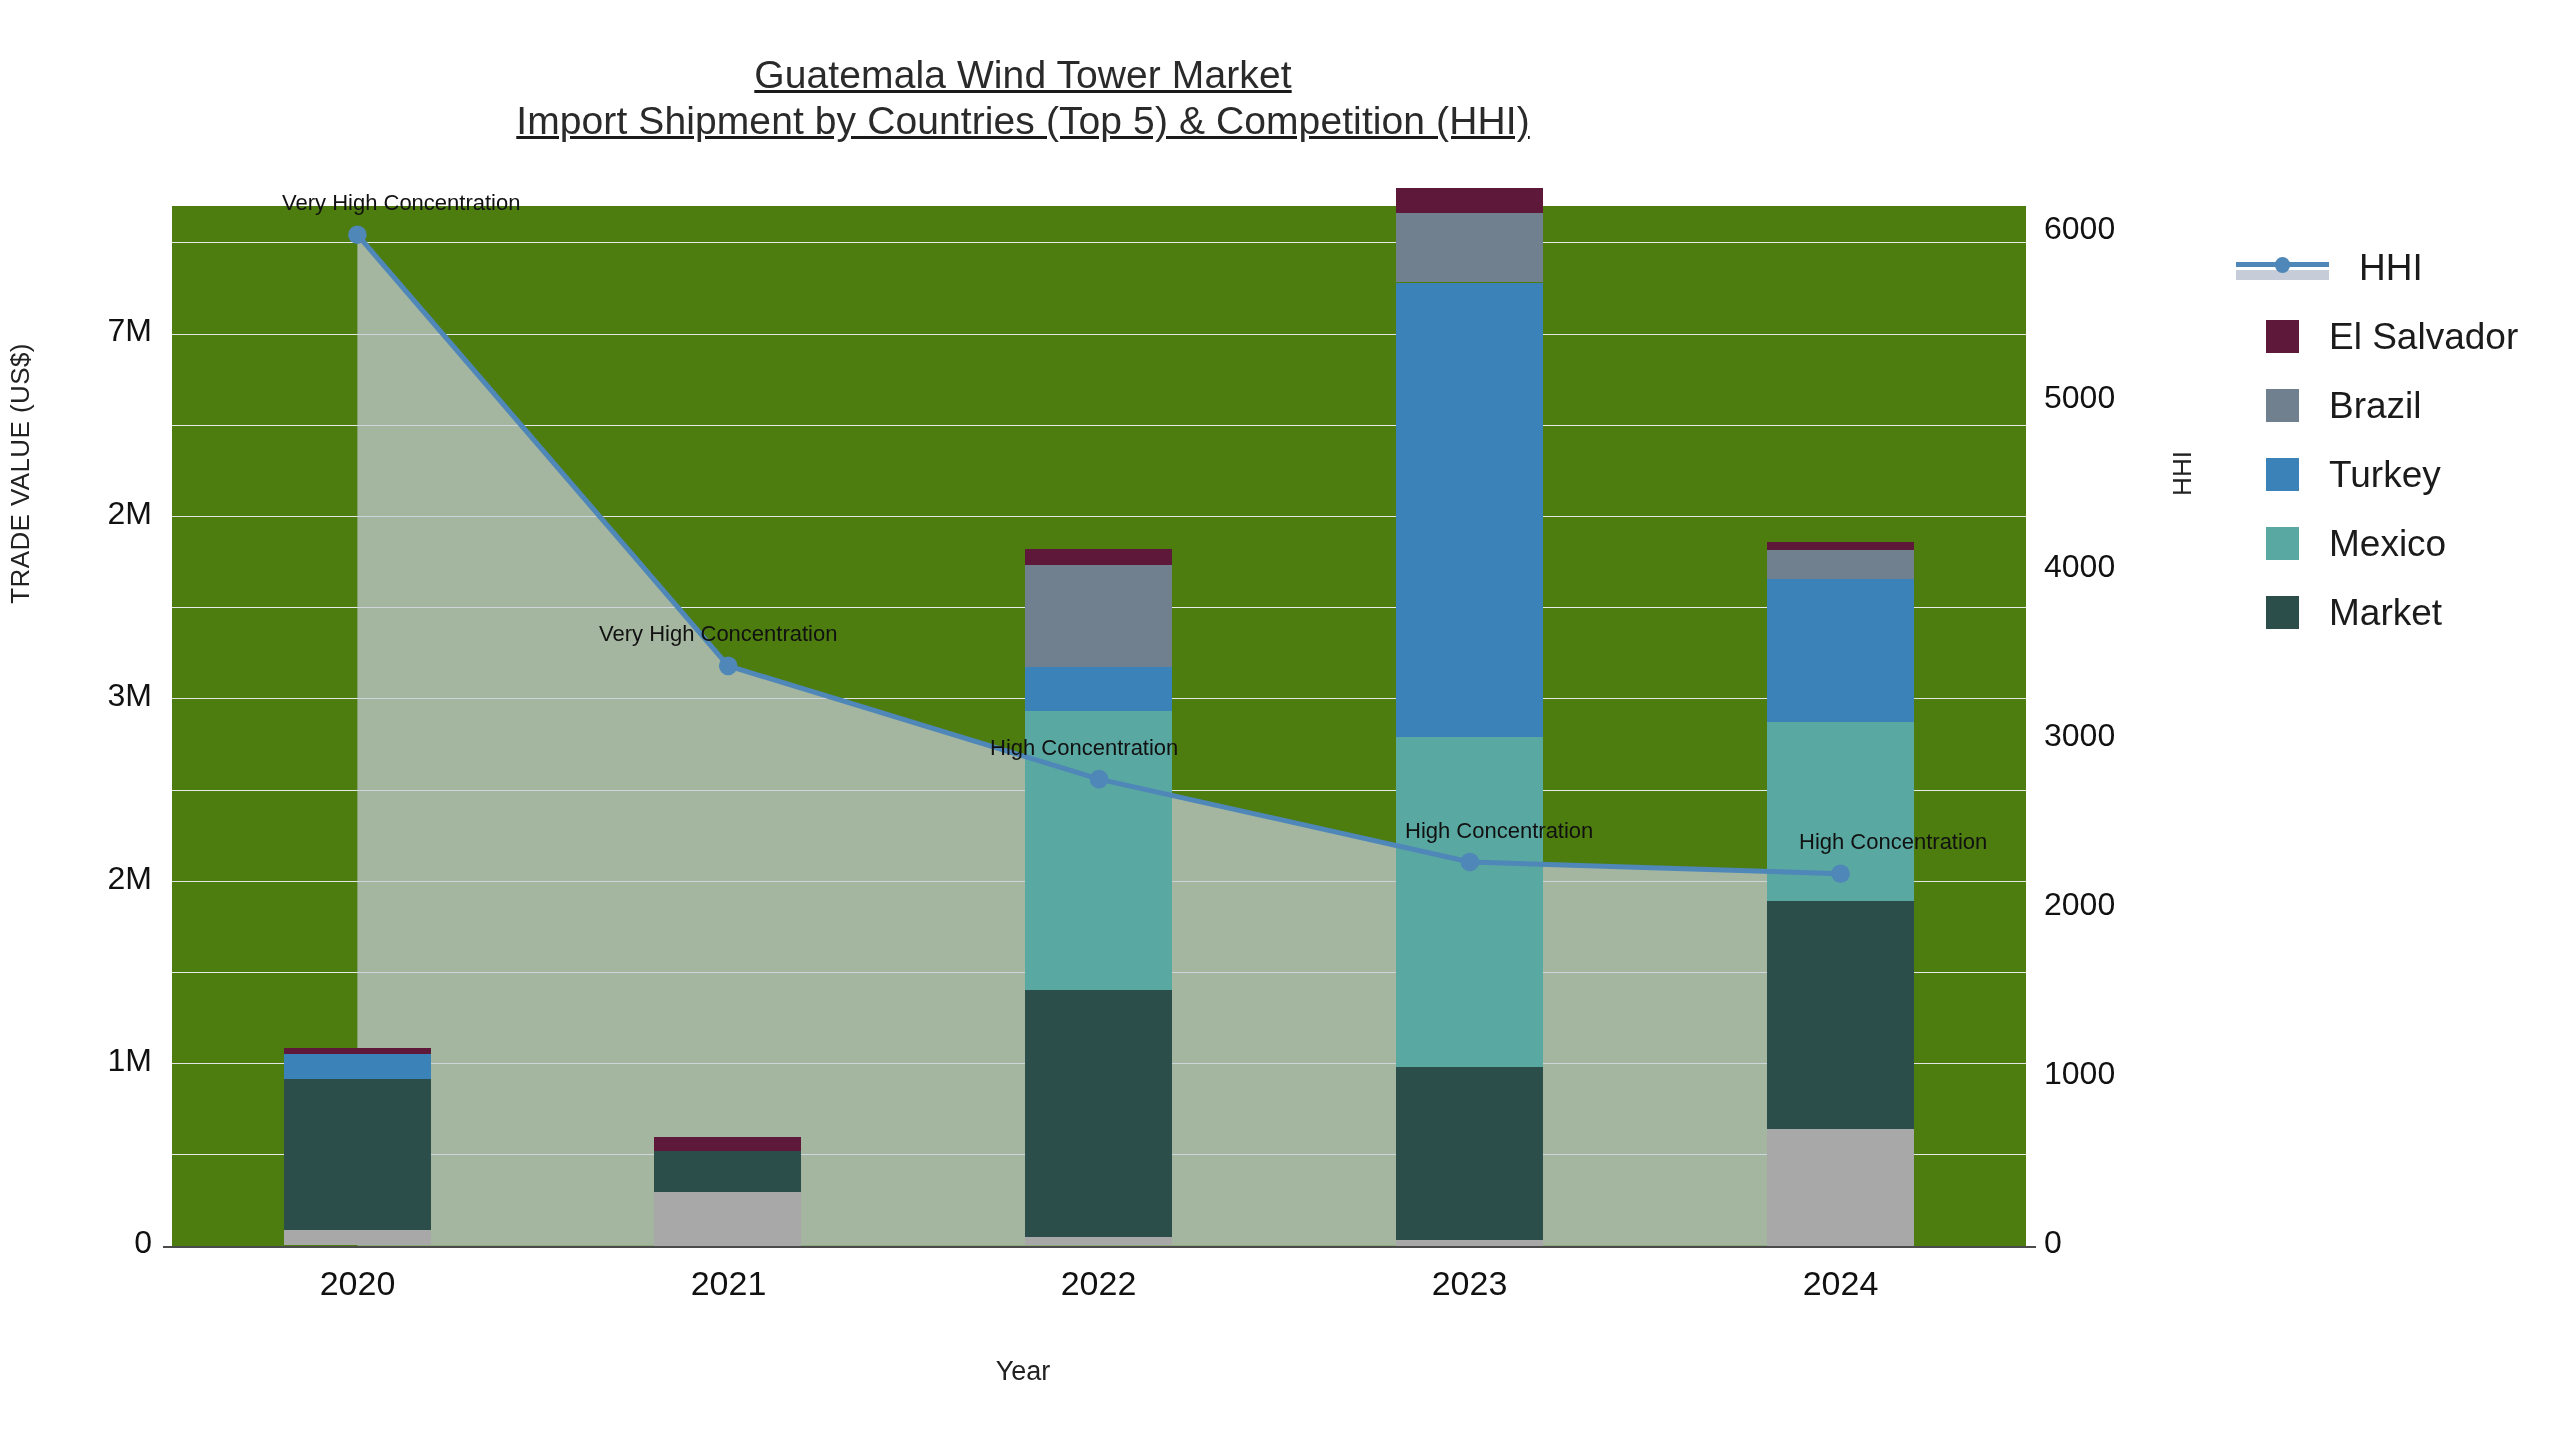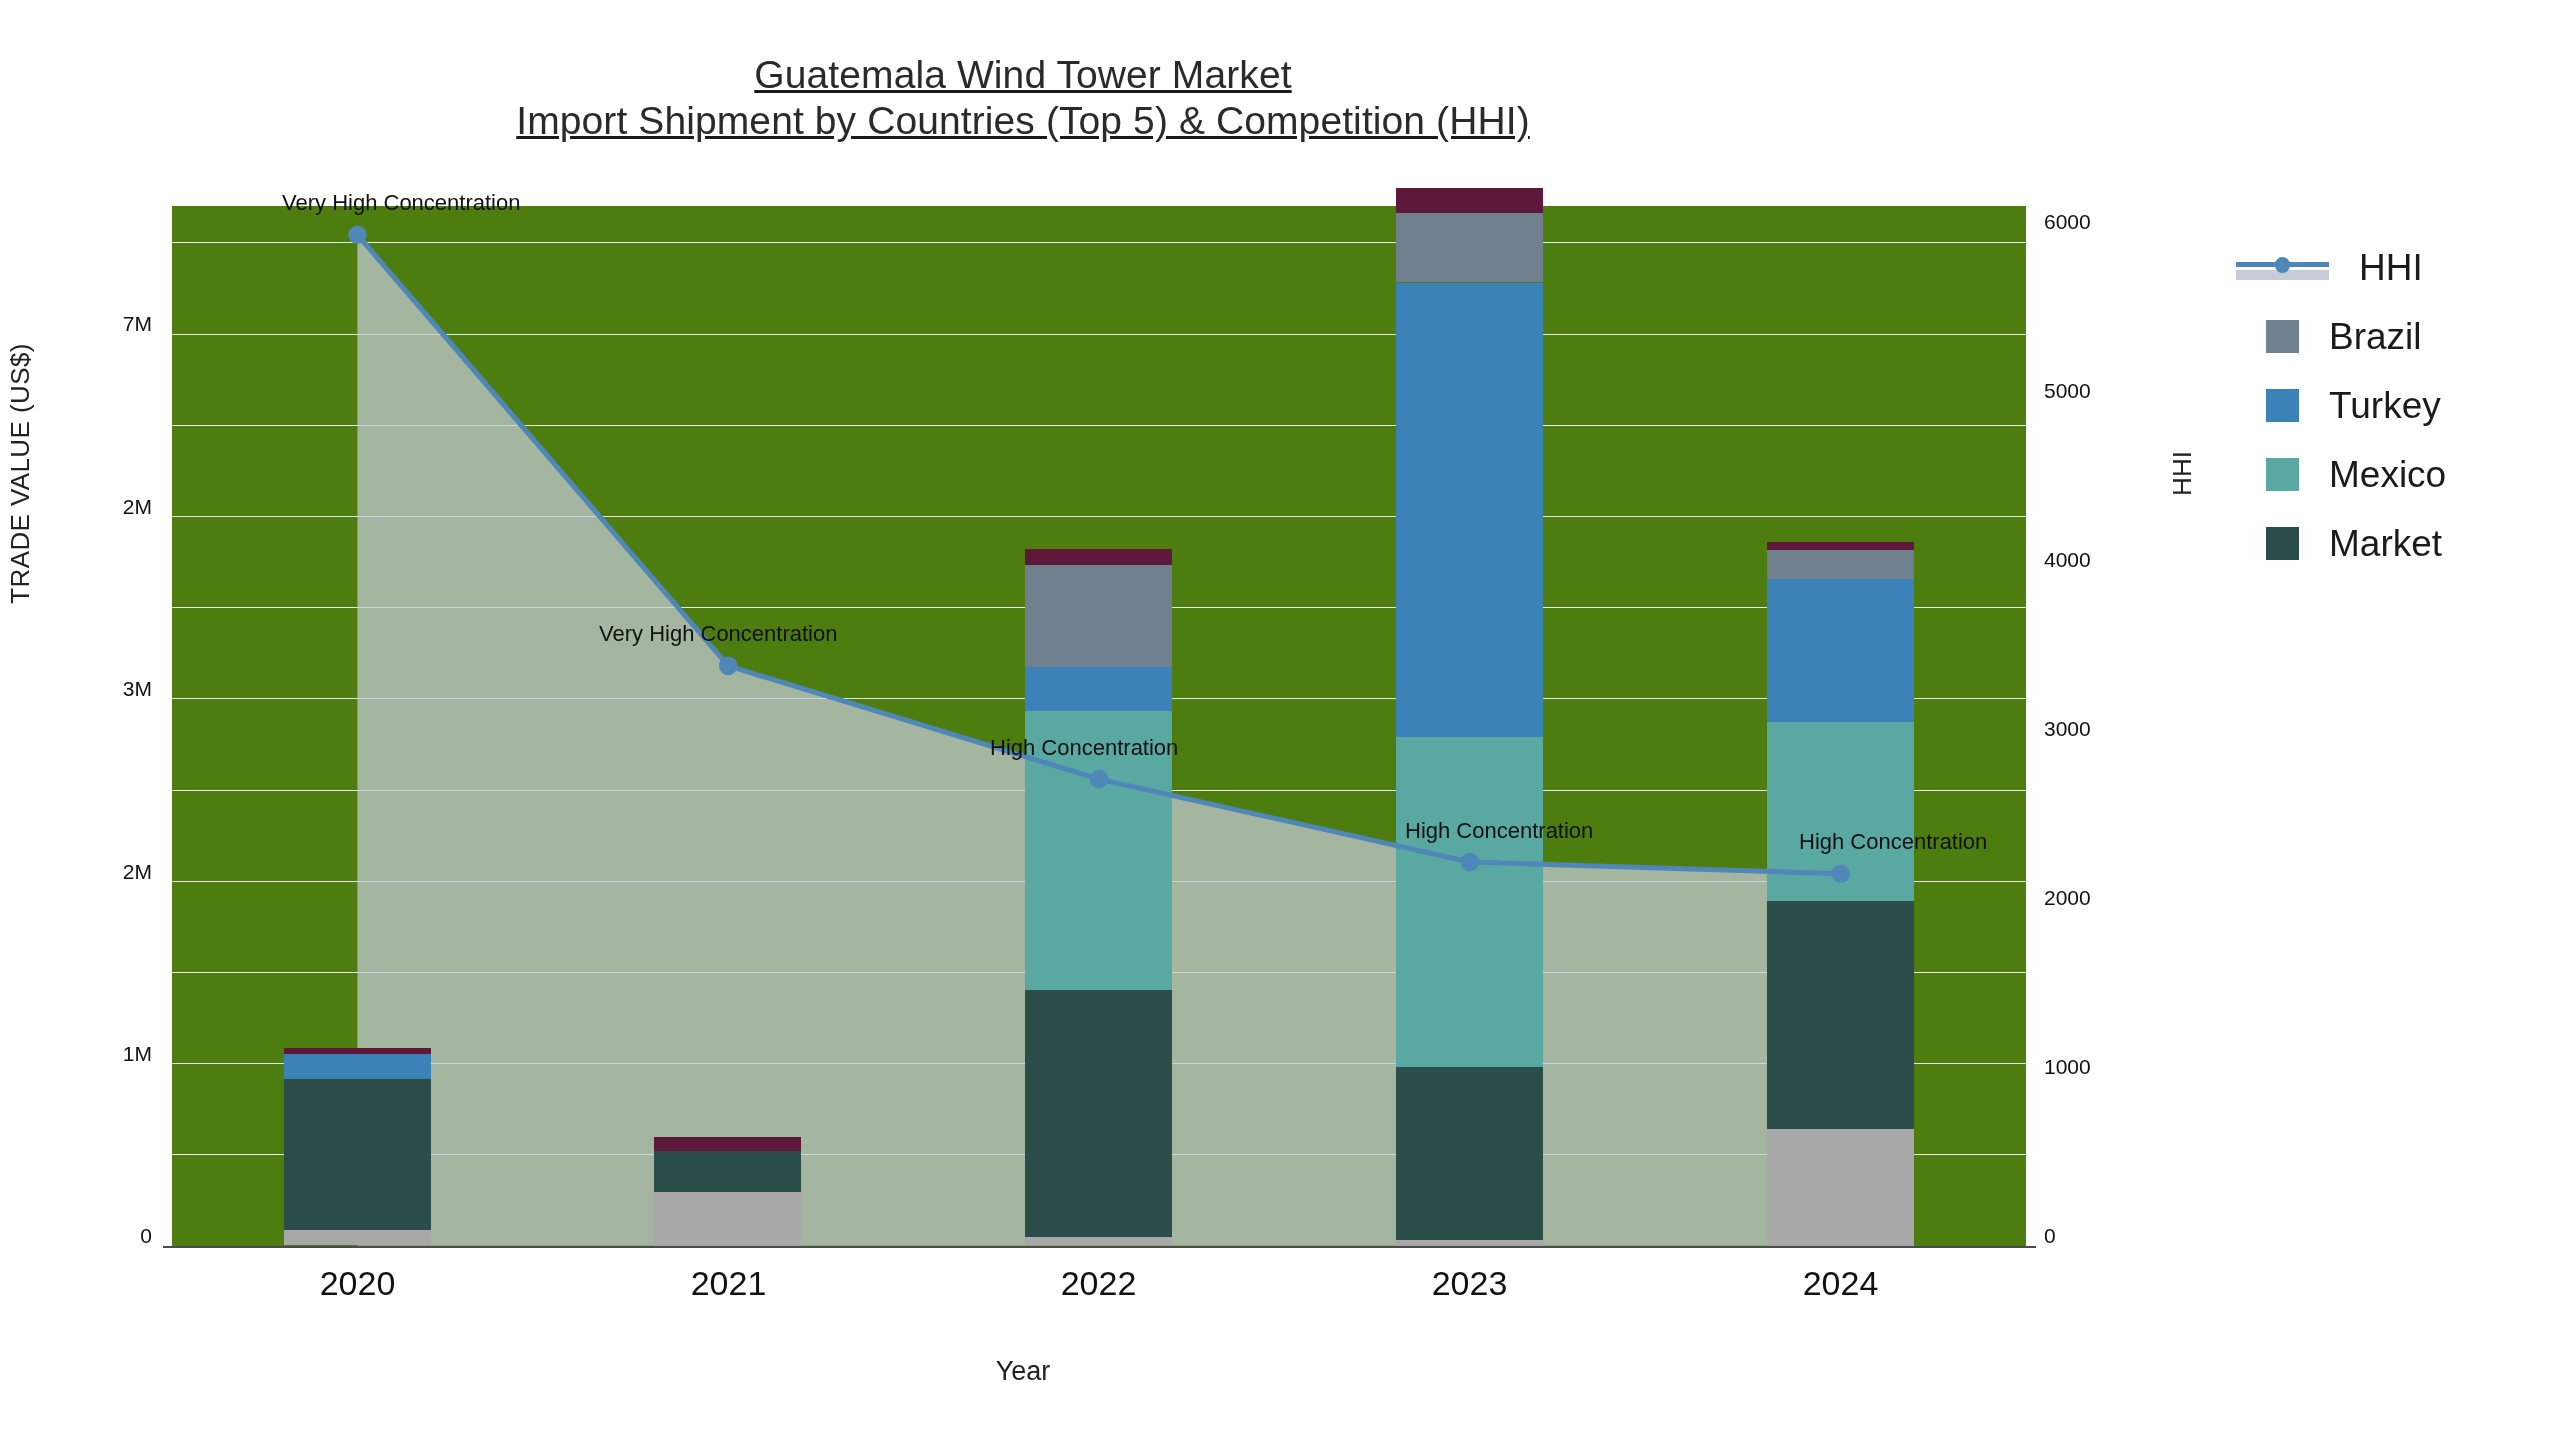--- a/index.html
+++ b/index.html
@@ -25,21 +25,21 @@
   .bars{position:absolute;inset:0;}
   .bar-group{position:absolute;bottom:0;}
   .seg{position:absolute;left:0;width:100%;}
 
   
   .annot{position:absolute;font-size:22px;color:#111;white-space:nowrap;}
 
   
   .ylabel-left{position:absolute;left:-166px;top:458px;width:372px;transform:rotate(-90deg);transform-origin:center center;text-align:center;font-size:26px;color:#222;letter-spacing:0.4px;}
   .ylabel-right{position:absolute;left:2018px;top:458px;width:329px;transform:rotate(-90deg);transform-origin:center center;text-align:center;font-size:26px;color:#222;}
-  .ytick{position:absolute;font-size:21px;color:#111;white-space:nowrap;}
+  .ytick{position:absolute;font-size:32px;color:#111;white-space:nowrap;}
   .xtick{position:absolute;font-size:34px;color:#111;text-align:center;white-space:nowrap;}
   .xlabel{position:absolute;left:0;top:1356px;width:2046px;text-align:center;font-size:27px;color:#222;}
   .axisline{position:absolute;background:#4b4b4b;}
 
   
   .legend{position:absolute;left:2236px;top:233px;}
   .legend-row{display:flex;align-items:center;height:69px;}
   .swatch{width:33px;height:33px;margin-right:30px;flex:0 0 auto;}
   .legend-label{font-size:37px;color:#1b1b1b;white-space:nowrap;}
   .hhi-key{width:93px;height:33px;margin-right:30px;position:relative;flex:0 0 auto;}
@@ -165,20 +165,24 @@
   <div class="legend" id="legend">
       <div class="legend-row">
         <div class="hhi-key">
           <div class="band"></div>
           <div class="ln" style="background: rgb(78, 135, 184);"></div>
           <div class="dot" style="background: rgb(78, 135, 184);"></div>
         </div>
         <div class="legend-label">HHI</div>
       </div>
       <div class="legend-row">
+        <div class="swatch" style="background: rgb(94, 24, 57); margin-left: 30px;"></div>
+        <div class="legend-label">El Salvador</div>
+      </div>
+      <div class="legend-row">
         <div class="swatch" style="background: rgb(113, 128, 143); margin-left: 30px;"></div>
         <div class="legend-label">Brazil</div>
       </div>
       <div class="legend-row">
         <div class="swatch" style="background: rgb(59, 130, 184); margin-left: 30px;"></div>
         <div class="legend-label">Turkey</div>
       </div>
       <div class="legend-row">
         <div class="swatch" style="background: rgb(89, 168, 162); margin-left: 30px;"></div>
         <div class="legend-label">Mexico</div>

